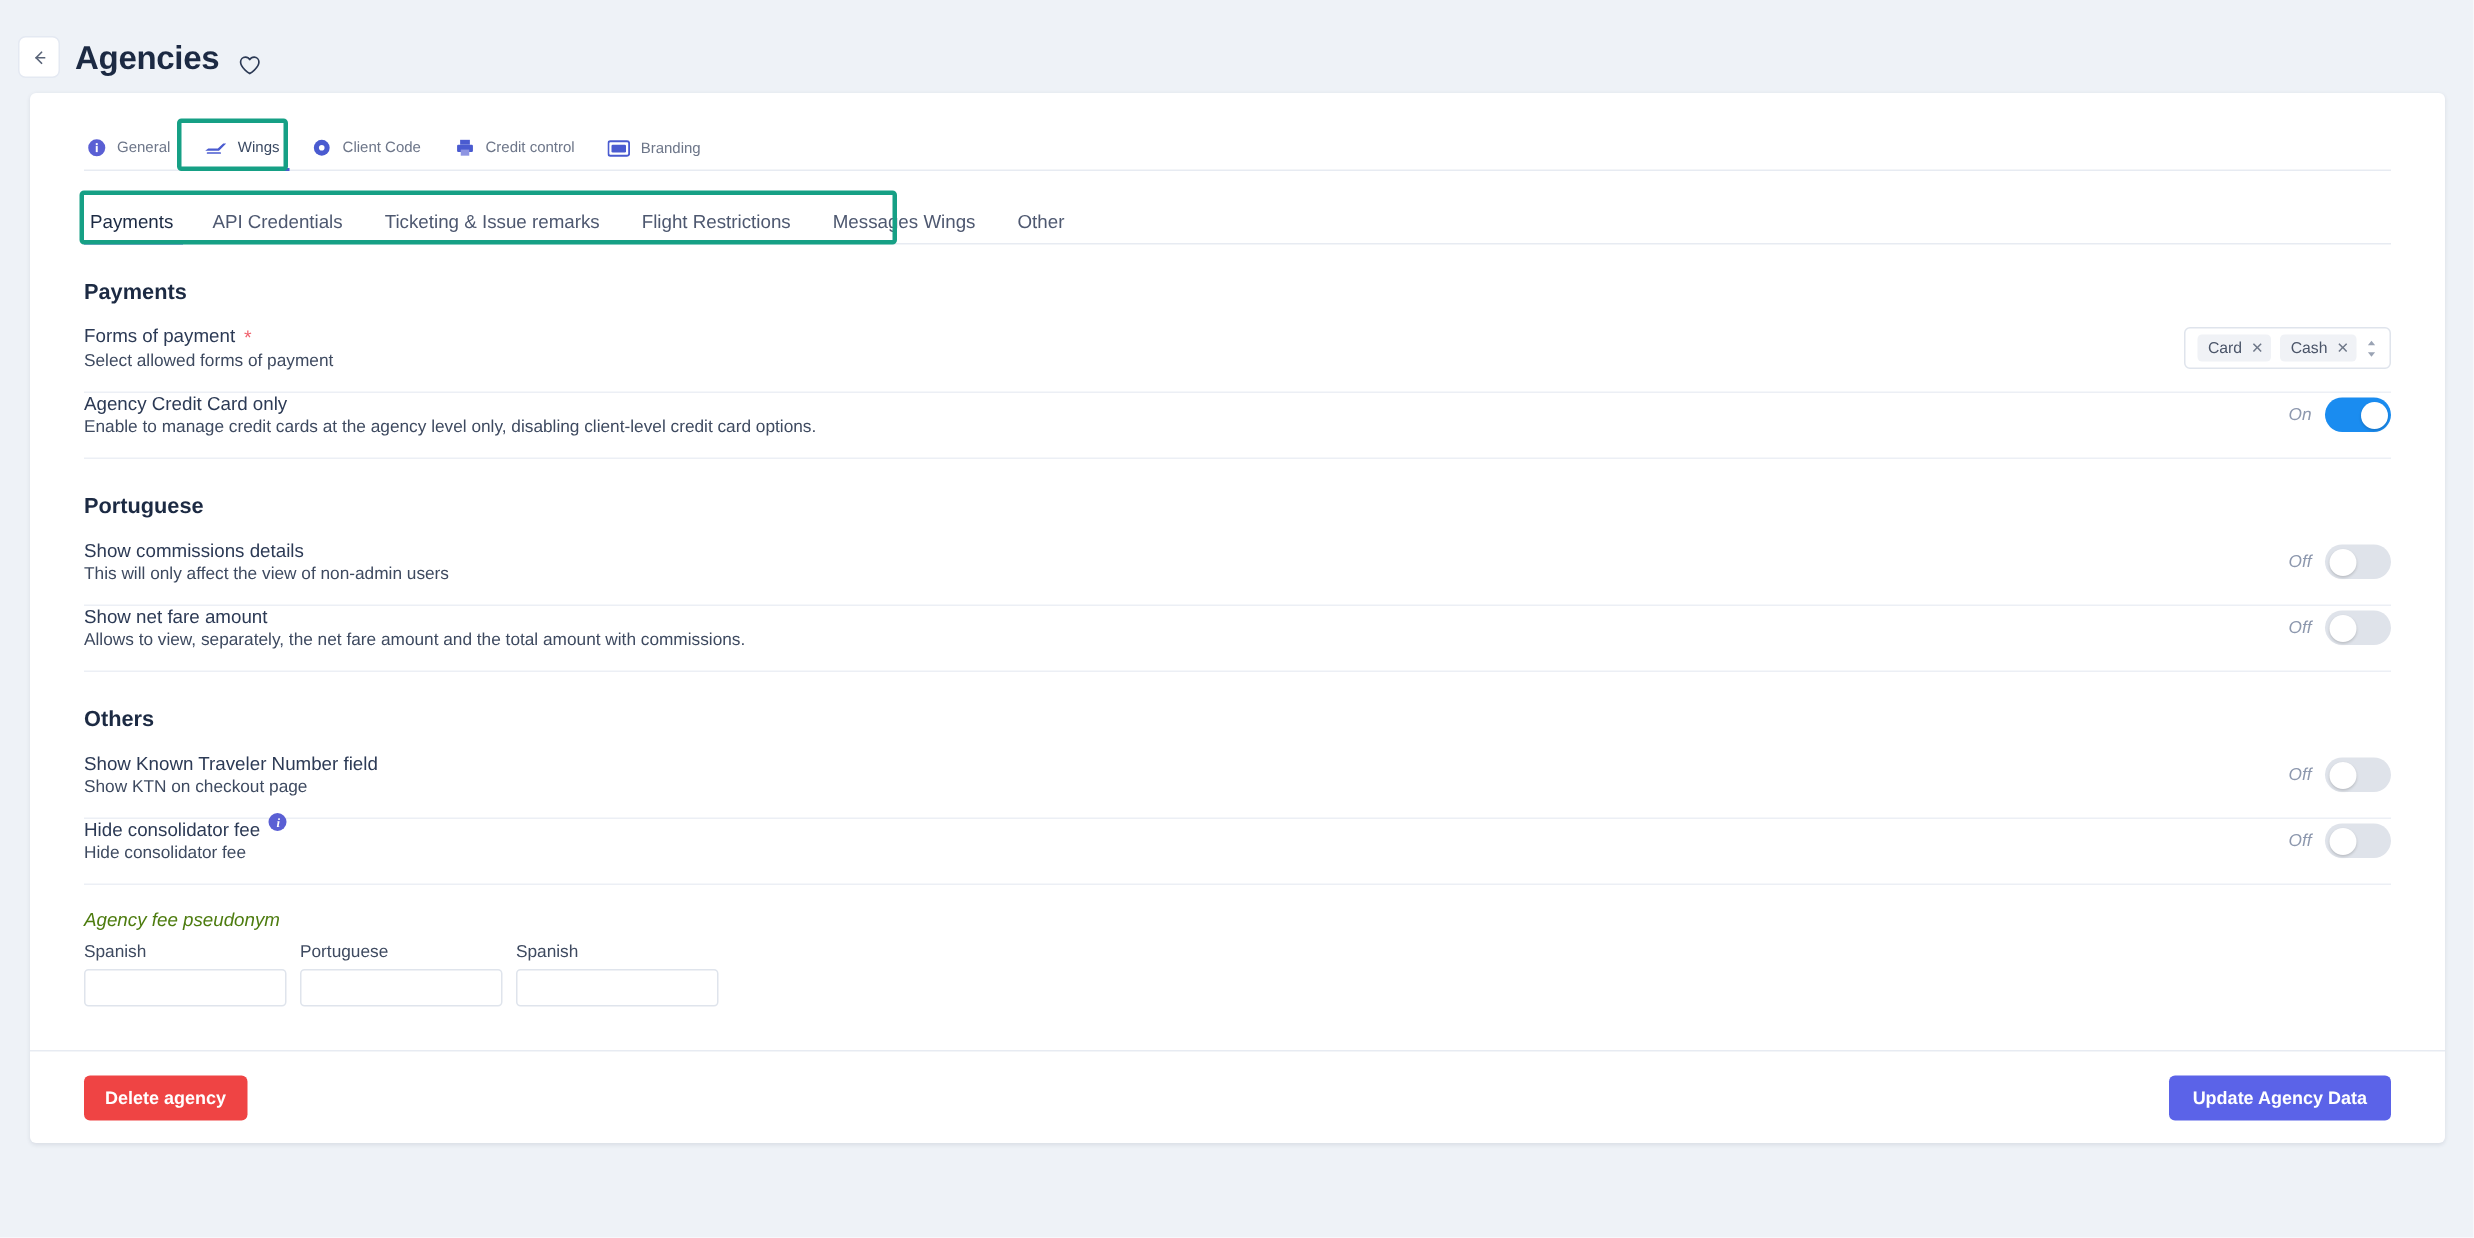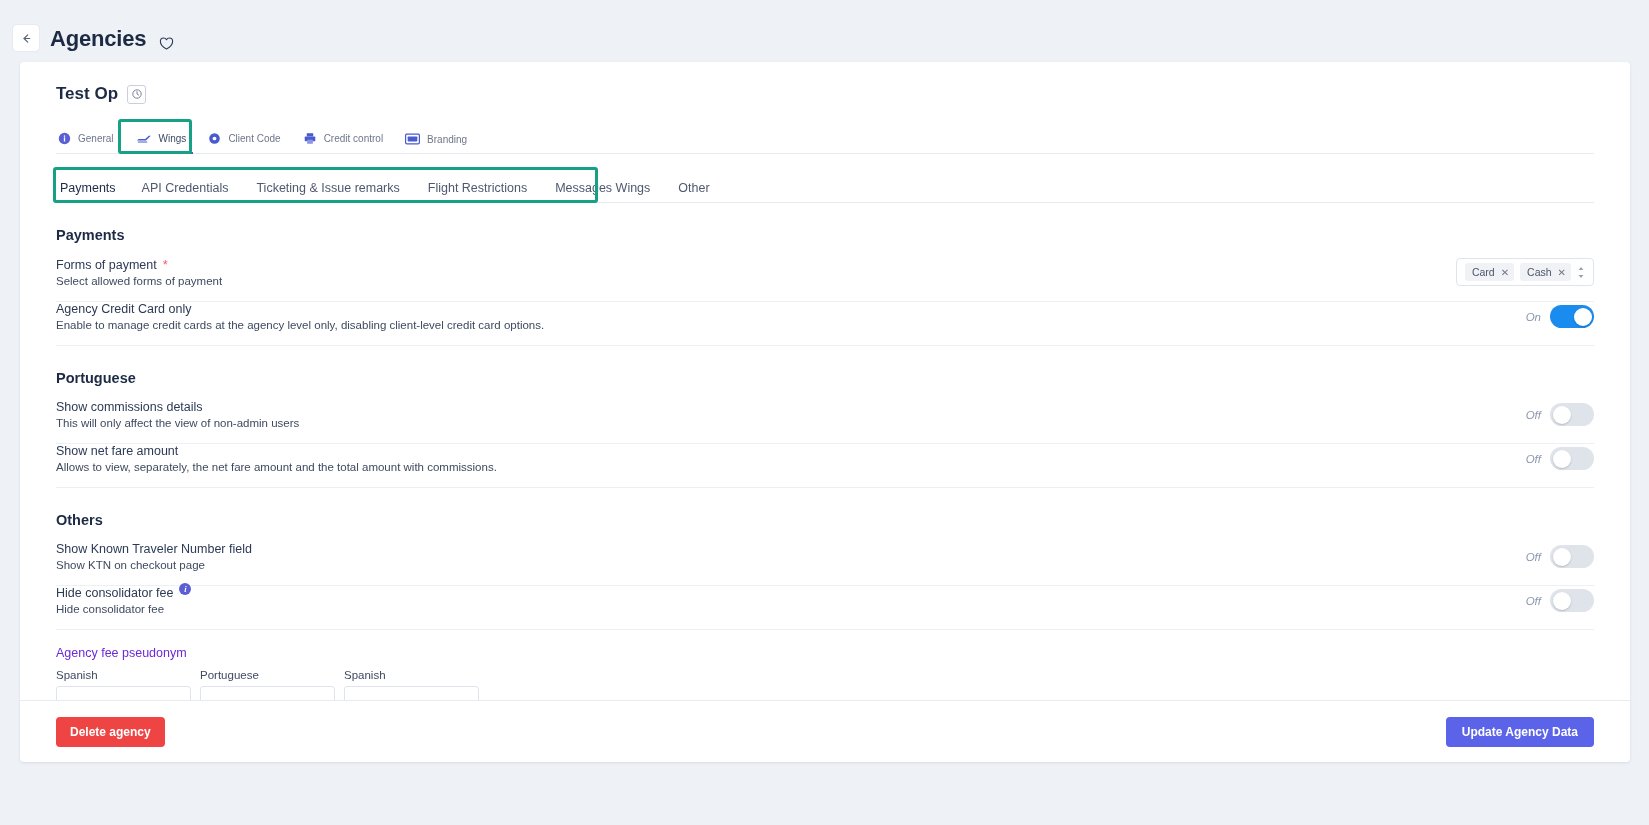--- a/index.html
+++ b/index.html
@@ -170,21 +170,21 @@
     border-bottom: 1px solid #eceff5;
     padding: 0 0 14px 0;
     min-height: 42px;
   }
   .setting-text { display: flex; flex-direction: column; gap: 3px; }
   .setting-label {
     font-size: 12.5px;
     color: #2c3a55;
     font-weight: normal;
     display: flex;
-    align-items: center;
+    align-items: flex-start;
     gap: 6px;
   }
   .setting-desc {
     font-size: 11.5px;
     color: #3e4a60;
   }
   .req { color: #f0616d; font-size: 13px; }
   .info-dot {
     width: 12px; height: 12px;
     background: #5a5fd4;
@@ -259,22 +259,23 @@
     box-shadow: 0 1px 2px rgba(0,0,0,0.18);
   }
   .switch.on { background: #1a8cf0; }
   .switch.on .knob { left: auto; right: 2.5px; }
   .toggle-wrap.on .toggle-state { color: #8d98ae; }
 
   
   .pseudo-block { padding-top: 16px; }
   .pseudo-title {
     font-size: 12.5px;
-    color: #6d28d9;
+    color: #4d7c0f;
     margin-bottom: 9px;
+    font-style: italic;
   }
   .pseudo-fields { display: flex; gap: 9px; }
   .pfield { display: flex; flex-direction: column; gap: 5px; }
   .pfield label { font-size: 11.5px; color: #3e4a60; }
   .pfield input {
     width: 135px;
     height: 25px;
     border: 1px solid #dfe4ec;
     border-radius: 3px;
     background: #fff;
@@ -322,29 +323,20 @@
   <span class="heart-icon">
     <svg width="17" height="17" viewBox="0 0 20 20">
       <path d="M10 16.5 C10 16.5 2.8 12.2 2.8 7.5 C2.8 5.2 4.5 3.6 6.6 3.6 C8.1 3.6 9.4 4.5 10 5.6 C10.6 4.5 11.9 3.6 13.4 3.6 C15.5 3.6 17.2 5.2 17.2 7.5 C17.2 12.2 10 16.5 10 16.5 Z" fill="none" stroke="#2c3a55" stroke-width="1.3" stroke-linejoin="round"></path>
     </svg>
   </span>
 </div>
 
 <div class="card">
   <div class="card-inner">
 
-    <div class="agency-title-row">
-      <div class="agency-title">Test Op</div>
-      <div class="clock-badge">
-        <svg width="12" height="12" viewBox="0 0 16 16">
-          <circle cx="8" cy="8" r="5.6" fill="none" stroke="#6b7590" stroke-width="1.2"></circle>
-          <path d="M8 4.8 V8 L10.2 9.4" fill="none" stroke="#6b7590" stroke-width="1.2" stroke-linecap="round"></path>
-        </svg>
-      </div>
-    </div>
 
     <div class="primary-tabs">
       <div class="ptab">
         <span class="ic">
           <svg width="13" height="13" viewBox="0 0 16 16">
               <circle cx="8" cy="8" r="7" fill="#5a5fd4"></circle>
               <rect x="7.2" y="6.6" width="1.6" height="5" fill="#fff"></rect>
               <rect x="7.2" y="4.2" width="1.6" height="1.7" fill="#fff"></rect>
             </svg>
         </span>

